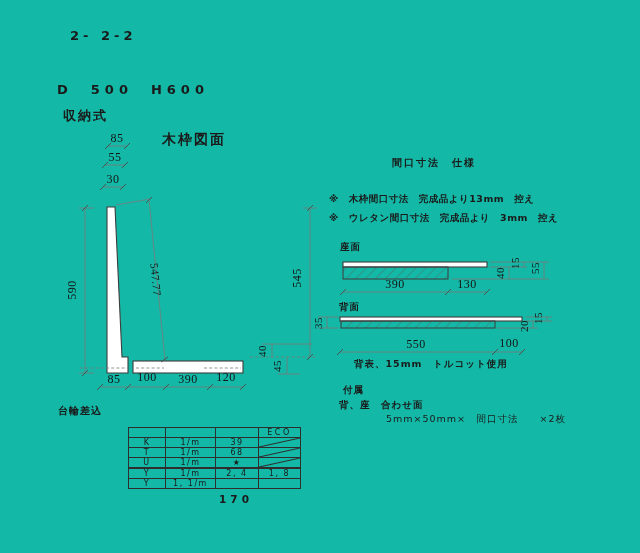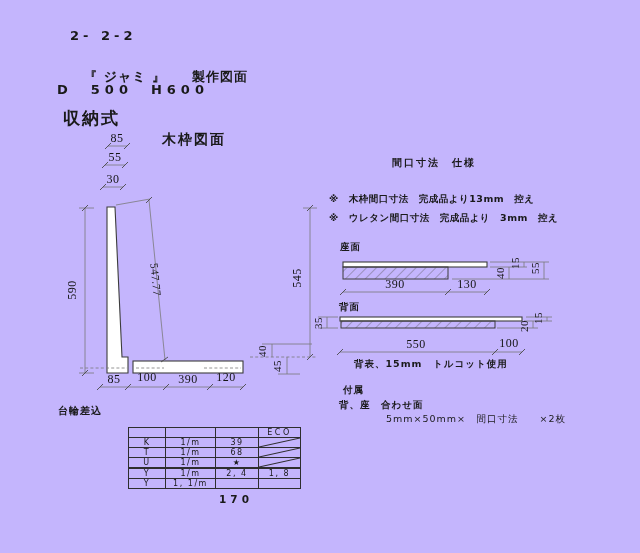--- a/index.html
+++ b/index.html
@@ -1,26 +1,26 @@
 <!DOCTYPE html>
 <html><head>
 <meta charset="utf-8">
 <style>
   html,body{margin:0;padding:0;background:#e8e8e8;}
   .page{
-    position:relative;width:640px;height:553px;background:#c4b5fd;
+    position:relative;width:640px;height:553px;background:#14b8a6;
     font-family:"DejaVu Sans","Liberation Sans",sans-serif;color:#1a1a1a;
     overflow:hidden;margin:0 auto;
   }
   .lbl{position:absolute;white-space:pre;color:#1a1a1a;}
   #t-code{left:70px;top:28px;font-size:13px;font-weight:bold;letter-spacing:4px;}
   #t-titleline{left:62px;top:53px;font-size:13px;font-weight:bold;letter-spacing:1px;}
   #t-doctype{margin-left:26px;}
   #t-size{left:57px;top:81px;font-size:13px;font-weight:600;letter-spacing:5px;}
-  #t-style{left:56px;top:107px;font-size:17px;font-weight:bold;letter-spacing:2px;padding-left:7px;}
+  #t-style{left:56px;top:107px;font-size:13px;font-weight:bold;letter-spacing:2px;padding-left:7px;}
   #t-frame{left:162px;top:131px;font-size:14px;font-weight:bold;letter-spacing:2px;}
   #t-caption{left:58px;top:404px;font-size:10px;font-weight:bold;letter-spacing:1px;}
   #t-ure-title{left:392px;top:156px;font-size:10px;font-weight:bold;letter-spacing:2px;}
   #t-note1{left:329px;top:193px;font-size:9.5px;font-weight:bold;letter-spacing:0.5px;}
   #t-note2{left:329px;top:212px;font-size:9.5px;font-weight:bold;letter-spacing:0.5px;}
   #t-seat{left:340px;top:241px;font-size:9.5px;font-weight:bold;letter-spacing:1px;}
   #t-back{left:339px;top:301px;font-size:9.5px;font-weight:bold;letter-spacing:1px;}
   #t-backnote{left:354px;top:358px;font-size:9.5px;font-weight:bold;letter-spacing:1px;}
   #t-acc{left:343px;top:384px;font-size:9.5px;font-weight:bold;letter-spacing:1px;}
   #t-acc1{left:339px;top:399px;font-size:9.5px;font-weight:bold;letter-spacing:1px;}
@@ -45,23 +45,20 @@
   #spec-table tr.dbl td{border-bottom-width:2px;}
   .diagsvg{position:absolute;left:0;top:0;width:100%;height:100%;display:block;}
   .diagsvg line{stroke:#2e2e2e;stroke-width:1;}
 </style>
 </head>
 <body>
 
 <div class="page">
 
   <div class="lbl" id="t-code">2- 2-2</div>
-  <div class="lbl" id="t-titleline">
-    <span>『 ジャミ 』</span><span id="t-doctype">製作図面</span>
-  </div>
   <div class="lbl" id="t-size">D　500　H600</div>
   <div class="lbl" id="t-style">収納式</div>
 
   <div class="lbl" id="t-frame">木枠図面</div>
   <div class="lbl" id="t-caption">台輪差込</div>
   <div class="lbl" id="t-ure-title">間口寸法　仕様</div>
   <div class="lbl" id="t-note1">※　木枠間口寸法　完成品より13mm　控え</div>
   <div class="lbl" id="t-note2">※　ウレタン間口寸法　完成品より　3mm　控え</div>
   <div class="lbl" id="t-seat">座面</div>
   <div class="lbl" id="t-back">背面</div>

